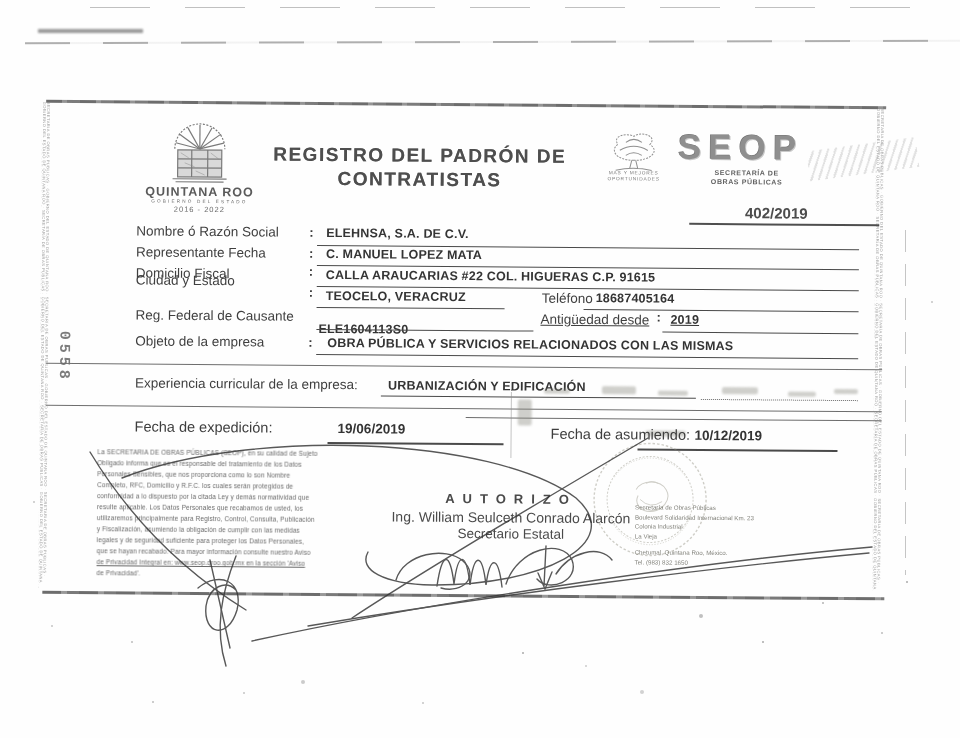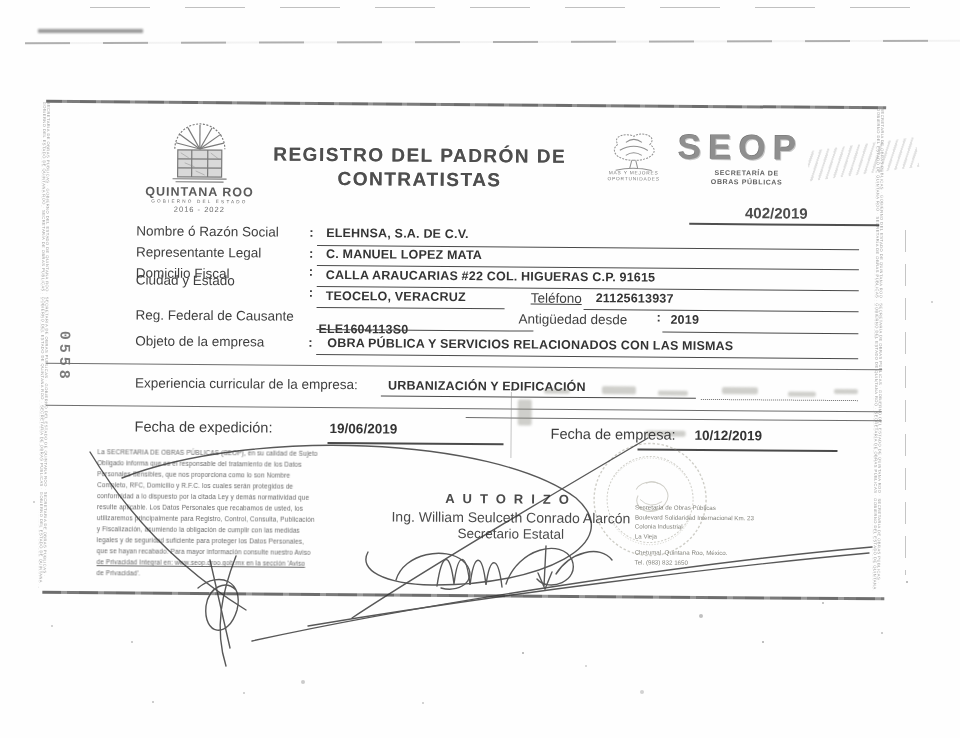--- a/index.html
+++ b/index.html
@@ -145,44 +145,44 @@
     <div class="abs swoosh"></div>
 
     <div class="abs folio">402/2019</div>
     <div class="abs folio-ul"></div>
 
     <div class="lab" style="top:127px;">Nombre ó Razón Social</div>
     <div class="col" style="top:127px;">:</div>
     <div class="val" style="top:128px;">ELEHNSA, S.A. DE C.V.</div>
     <div class="ul" style="left:270px;top:147px;width:542px;"></div>
 
-    <div class="lab" style="top:148px;">Representante Legal</div>
+    <div class="lab" style="top:148px;">Representante Fecha</div>
     <div class="col" style="top:148px;">:</div>
     <div class="val" style="top:149px;">C. MANUEL LOPEZ MATA</div>
     <div class="ul" style="left:270px;top:167px;width:542px;"></div>
 
     <div class="lab" style="top:169px;">Domicilio Fiscal</div>
     <div class="col" style="top:166px;">:</div>
     <div class="val" style="top:170px;">CALLA ARAUCARIAS #22 COL. HIGUERAS C.P. 91615</div>
     <div class="ul" style="left:270px;top:188px;width:542px;"></div>
 
     <div class="lab" style="top:176px;">Ciudad y Estado</div>
     <div class="col" style="top:187px;">:</div>
     <div class="val" style="top:191px;">TEOCELO, VERACRUZ</div>
     <div class="ul" style="left:270px;top:209px;width:188px;"></div>
-    <div class="rlab" style="left:484px;top:191px;text-decoration:underline;">Teléfono</div>
-    <div class="val" style="left:549px;top:191px;">21125613937</div>
+    <div class="rlab" style="left:495px;top:191px;">Teléfono</div>
+    <div class="val" style="left:549px;top:191px;">18687405164</div>
     <div class="ul" style="left:537px;top:209px;width:275px;"></div>
 
     <div class="lab" style="top:211px;">Reg. Federal de Causante</div>
     <div class="val" style="left:272px;top:224px;">ELE1604113S0</div>
     <div class="ul" style="left:270px;top:231px;width:217px;"></div>
-    <div class="rlab" style="left:472px;top:212px;">Antigüedad desde</div>
+    <div class="rlab" style="left:494px;top:212px;text-decoration:underline;">Antigüedad desde</div>
     <div class="col" style="left:610px;top:209px;">:</div>
-    <div class="val" style="left:624px;top:212px;">2019</div>
+    <div class="val" style="left:624px;top:212px;text-decoration:underline;">2019</div>
     <div class="ul" style="left:616px;top:231px;width:196px;"></div>
 
     <div class="lab" style="top:237px;">Objeto de la empresa</div>
     <div class="col" style="top:237px;">:</div>
     <div class="val" style="left:281px;top:238px;">OBRA PÚBLICA Y SERVICIOS RELACIONADOS CON LAS MISMAS</div>
     <div class="ul" style="left:270px;top:256px;width:542px;"></div>
 
     <div class="sep" style="top:267px;"></div>
 
     <div class="lab" style="top:279px;">Experiencia curricular de la empresa:</div>
@@ -197,23 +197,23 @@
     <div class="smudge" style="left:498px;top:289px;width:26px;"></div>
     <div class="smudge" style="left:556px;top:286px;width:34px;height:8px;"></div>
     <div class="smudge" style="left:612px;top:290px;width:30px;"></div>
     <div class="smudge" style="left:676px;top:286px;width:36px;height:7px;"></div>
     <div class="smudge" style="left:742px;top:290px;width:28px;"></div>
     <div class="smudge" style="left:788px;top:287px;width:24px;"></div>
     <div class="smudge" style="left:472px;top:300px;width:14px;height:26px;"></div>
     <div class="smudge" style="left:600px;top:330px;width:40px;height:6px;"></div>
 
     <div class="f-lab" style="left:89px;top:322px;">Fecha de expedición:</div>
-    <div class="f-val" style="left:284px;top:323px;">19/06/2019</div>
+    <div class="f-val" style="left:292px;top:323px;">19/06/2019</div>
     <div class="ul" style="left:282px;top:344px;width:176px;border-bottom-width:2px;"></div>
-    <div class="f-lab" style="left:505px;top:326px;">Fecha de empresa:</div>
+    <div class="f-lab" style="left:505px;top:326px;">Fecha de asumiendo:</div>
     <div class="f-val" style="left:649px;top:327px;">10/12/2019</div>
     <div class="ul" style="left:592px;top:348px;width:200px;border-bottom-width:2px;"></div>
 
     <div class="abs privacy">
       <div>La SECRETARIA DE OBRAS PÚBLICAS (SEOP), en su calidad de Sujeto</div>
       <div>Obligado informa que es el responsable del tratamiento de los Datos</div>
       <div>Personales Sensibles, que nos proporciona como lo son Nombre</div>
       <div>Completo, RFC, Domicilio y R.F.C. los cuales serán protegidos de</div>
       <div>conformidad a lo dispuesto por la citada Ley y demás normatividad que</div>
       <div>resulte aplicable. Los Datos Personales que recabamos de usted, los</div>

